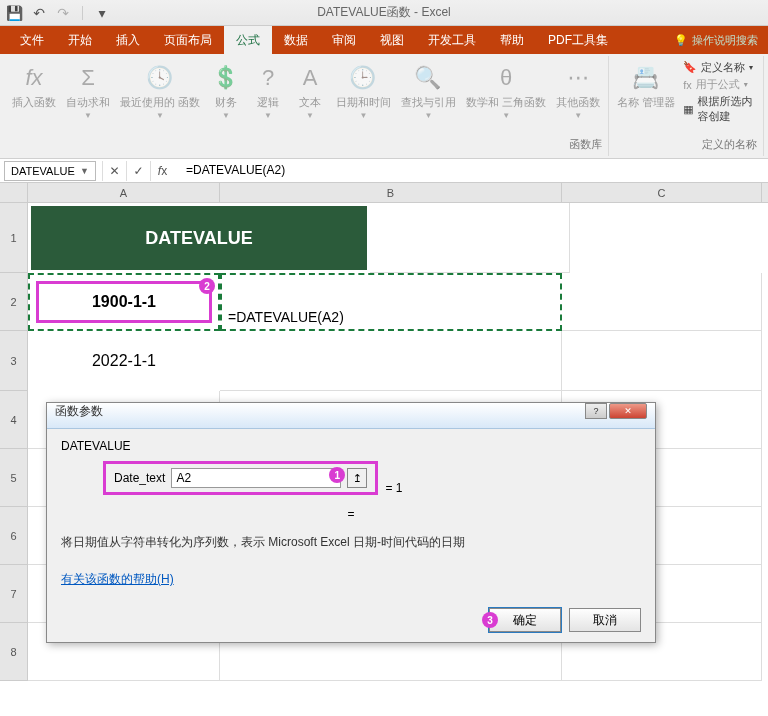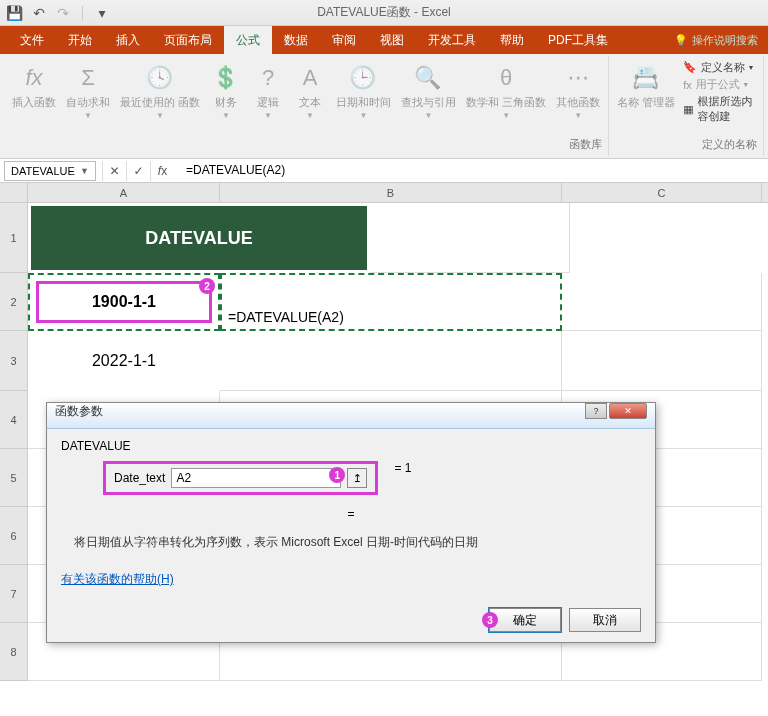--- a/index.html
+++ b/index.html
@@ -63,25 +63,25 @@
 .callout { position: absolute; width: 16px; height: 16px; border-radius: 50%; background: #d93cd2; color: #fff; font-size: 10px; display: flex; align-items: center; justify-content: center; font-weight: bold; }
 
 
 .dialog { position: absolute; left: 46px; top: 402px; width: 610px; background: #f0f0f0; border: 1px solid #888; box-shadow: 2px 2px 8px rgba(0,0,0,0.3); }
 .dlg-title { height: 26px; background: linear-gradient(#fff, #d8e8f8); border-bottom: 1px solid #aac6e0; display: flex; padding: 0 8px; font-size: 12px; color: #333; }
 .dlg-title-right { margin-left: auto; display: flex; gap: 2px; }
 .dlg-winbtn { width: 22px; height: 16px; border: 1px solid #888; background: linear-gradient(#eee,#ccc); font-size: 9px; display: flex; align-items: center; justify-content: center; }
 .dlg-close { background: linear-gradient(#e98,#c43); color: #fff; width: 38px; border-radius: 2px; }
 .dlg-body { padding: 10px 14px; font-size: 12px; }
 .dlg-fn { margin-bottom: 6px; }
-.dlg-args { display: flex; align-items: flex-start; gap: 16px; margin: 8px 0 12px 42px; }
+.dlg-args { display: flex; align-items: flex-end; gap: 7px; margin: 8px 0 12px 42px; }
 .dlg-args-box { border: 3px solid #d93cd2; padding: 4px 8px; display: flex; align-items: center; gap: 6px; }
 .dlg-input { width: 170px; height: 20px; border: 1px solid #999; padding: 0 4px; font-size: 12px; }
 .dlg-ref { width: 20px; height: 20px; border: 1px solid #888; display: flex; align-items: center; justify-content: center; font-size: 11px; }
-.dlg-desc { margin: 12px 13px; color: #333; line-height: 1.5; }
+.dlg-desc { margin: 12px 0; color: #333; line-height: 1.5; }
 .dlg-desc2 { margin: 6px 0 18px 124px; max-width: 430px; }
 .dlg-result { margin-top: 16px; }
 .dlg-link { color: #0058c0; text-decoration: underline; font-size: 12px; margin-top: 8px; display: inline-block; }
 .dlg-btns { display: flex; gap: 8px; padding: 10px 14px; justify-content: flex-end; }
 .dlg-btn { width: 72px; height: 24px; border: 1px solid #888; background: linear-gradient(#fefefe,#e4e4e4); font-size: 12px; cursor: pointer; position: relative; }
 .dlg-btn.default { outline: 1px solid #2a7ac0; }
 
 .small-rows { display: flex; flex-direction: column; gap: 2px; font-size: 11px; color: #444; }
 .small-rows .item { display: flex; align-items: center; gap: 4px; }
 </style>

